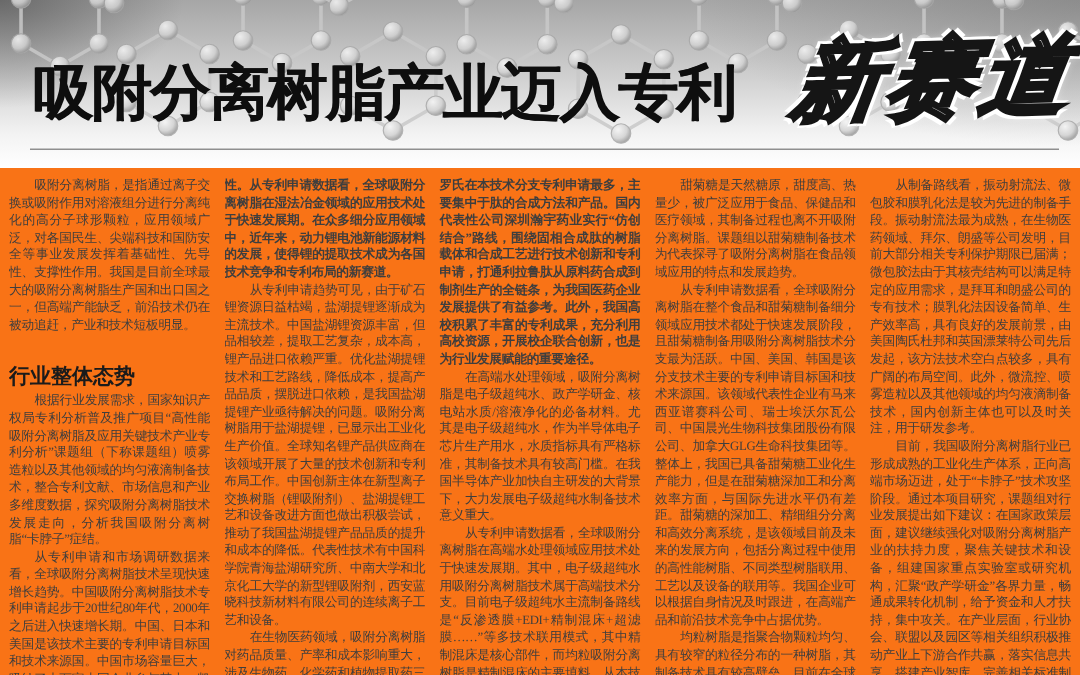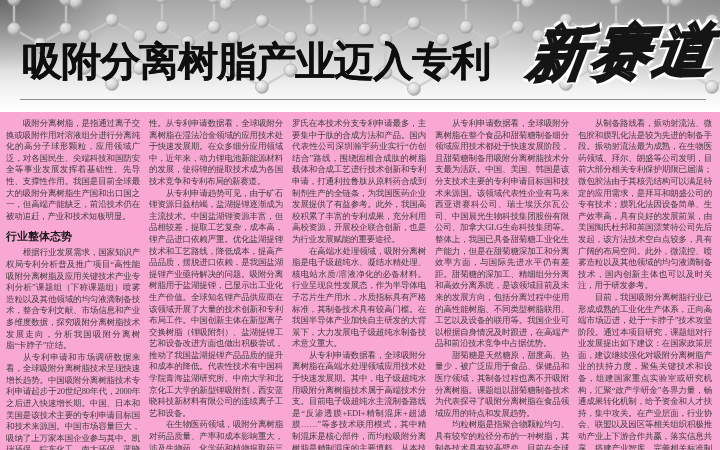--- a/index.html
+++ b/index.html
@@ -1,19 +1,19 @@
 <!DOCTYPE html>
 <html style="--headline-color: #0e0e0e; --highlight-fill: #c7c7c7; --highlight-stroke: #151515; --body-color: #3e3e3e; --heading-color: #1b1b1b; --rule-color: #8f8f8f;"><head>
 <meta charset="utf-8">
 <style>
   * { box-sizing: border-box; }
   html,body { margin:0; padding:0; background:#e9e9e9; }
   .page {
     position:relative; width:720px; height:450px; margin:0 auto;
-    background:#f9a8d4; overflow:hidden;
+    background:#f97316; overflow:hidden;
     font-family:"Liberation Serif","DejaVu Serif",serif;
   }
   
   .header {
     position:absolute; left:0; top:0; width:720px; height:112px; overflow:hidden;
     background:
       radial-gradient(ellipse 170px 100px at 0% 0%, rgba(55,55,55,0.55), rgba(55,55,55,0) 72%),
       radial-gradient(ellipse 340px 130px at 100% 0%, rgba(110,110,110,0.45), rgba(110,110,110,0) 75%),
       linear-gradient(to bottom, #a6a6a6 0%, #cfcfcf 45%, #f3f3f3 80%, #ffffff 100%);
   }
@@ -32,31 +32,31 @@
     color:var(--highlight-fill,#c7c7c7);
     -webkit-text-stroke:2.5px var(--highlight-stroke,#151515);
     text-shadow:
       3px 3px 0 #ffffff, -3px 3px 0 #ffffff, 3px -3px 0 #ffffff, -3px -3px 0 #ffffff,
       0 0 7px #ffffff;
   }
   .header-rule { position:absolute; left:20px; right:14px; top:99px; height:1px; background:var(--rule-color,#8f8f8f); }
   
   .body {
     position:absolute; left:6px; top:118px; width:708px; height:332px;
-    display:flex; gap:9px; overflow:hidden;
+    display:flex; gap:9px; overflow:hidden;justify-content:space-between;
   }
   .col { flex:0 0 134px; width:134px; overflow:hidden; text-align:justify; }
   .col p {
     margin:0; font-size:8.5px; line-height:11.6px;
     color:var(--body-color,#3e3e3e); text-indent:2em;
     letter-spacing:-0.2px;
   }
-  .col p.noindent { text-indent:0; }
+  .col p.noindent { text-indent:0;font-weight:bold; }
   .col h3 {
-    margin:8px 0 4px; font-size:11px; line-height:13px;
+    margin:22px 0 4px; font-size:14px; line-height:13px;
     color:var(--heading-color,#1b1b1b); font-weight:bold;
     font-family:"Liberation Sans","DejaVu Sans",sans-serif;
     text-align:left;
   }
 </style>
 </head>
 <body>
 
 <div class="page">
 
@@ -264,26 +264,26 @@
         <p>根据行业发展需求，国家知识产权局专利分析普及推广项目“高性能吸附分离树脂及应用关键技术产业专利分析”课题组（下称课题组）喷雾造粒以及其他领域的均匀液滴制备技术，整合专利文献、市场信息和产业多维度数据，探究吸附分离树脂技术发展走向，分析我国吸附分离树脂“卡脖子”症结。</p>
         <p>从专利申请和市场调研数据来看，全球吸附分离树脂技术呈现快速增长趋势。中国吸附分离树脂技术专利申请起步于20世纪80年代，2000年之后进入快速增长期。中国、日本和美国是该技术主要的专利申请目标国和技术来源国。中国市场容量巨大，吸纳了上万家本国企业参与其中。凯瑞环保、皖东化工、南大环保、蓝晓科技等企业近年来技术追赶势头良好，与陶氏杜邦、朗盛、三菱等国际领先企业差距逐渐缩小，行业呈现良性发展态</p>
       </div>
     <div class="col">
         <p class="noindent">性。从专利申请数据看，全球吸附分离树脂在湿法冶金领域的应用技术处于快速发展期。在众多细分应用领域中，近年来，动力锂电池新能源材料的发展，使得锂的提取技术成为各国技术竞争和专利布局的新赛道。</p>
         <p>从专利申请趋势可见，由于矿石锂资源日益枯竭，盐湖提锂逐渐成为主流技术。中国盐湖锂资源丰富，但品相较差，提取工艺复杂，成本高，锂产品进口依赖严重。优化盐湖提锂技术和工艺路线，降低成本，提高产品品质，摆脱进口依赖，是我国盐湖提锂产业亟待解决的问题。吸附分离树脂用于盐湖提锂，已显示出工业化生产价值。全球知名锂产品供应商在该领域开展了大量的技术创新和专利布局工作。中国创新主体在新型离子交换树脂（锂吸附剂）、盐湖提锂工艺和设备改进方面也做出积极尝试，推动了我国盐湖提锂产品品质的提升和成本的降低。代表性技术有中国科学院青海盐湖研究所、中南大学和北京化工大学的新型锂吸附剂，西安蓝晓科技新材料有限公司的连续离子工艺和设备。</p>
         <p>在生物医药领域，吸附分离树脂对药品质量、产率和成本影响重大，涉及生物药、化学药和植物提取药三大细分应用领域，13个技术分支。从专利申请数据看，全球吸附分离树脂在生物医药领域应用技术发展迅速。</p>
       </div>
     <div class="col">
         <p class="noindent">罗氏在本技术分支专利申请最多，主要集中于肽的合成方法和产品。国内代表性公司深圳瀚宇药业实行“仿创结合”路线，围绕固相合成肽的树脂载体和合成工艺进行技术创新和专利申请，打通利拉鲁肽从原料药合成到制剂生产的全链条，为我国医药企业发展提供了有益参考。此外，我国高校积累了丰富的专利成果，充分利用高校资源，开展校企联合创新，也是为行业发展赋能的重要途径。</p>
-        <p>在高端水处理领域，吸附分离树脂是电子级超纯水、凝结水精处理、核电站水质/溶液净化的必备材料。行业呈现良性发展态，作为半导体电子芯片生产用水，水质指标具有严格标准，其制备技术具有较高门槛。在我国半导体产业加快自主研发的大背景下，大力发展电子级超纯水制备技术意义重大。</p>
+        <p>在高端水处理领域，吸附分离树脂是电子级超纯水、政产学研金、核电站水质/溶液净化的必备材料。尤其是电子级超纯水，作为半导体电子芯片生产用水，水质指标具有严格标准，其制备技术具有较高门槛。在我国半导体产业加快自主研发的大背景下，大力发展电子级超纯水制备技术意义重大。</p>
         <p>从专利申请数据看，全球吸附分离树脂在高端水处理领域应用技术处于快速发展期。其中，电子级超纯水用吸附分离树脂技术属于高端技术分支。目前电子级超纯水主流制备路线是“反渗透膜+EDI+精制混床+超滤膜……”等多技术联用模式，其中精制混床是核心部件，而均粒吸附分离树脂是精制混床的主要填料。从本技术主要申请人的专利申请数量来看，各创新主体集中度不高，未形成较明显的竞争格局。</p>
       </div>
     <div class="col">
+        <p>甜菊糖是天然糖原，甜度高、热量少，被广泛应用于食品、保健品和医疗领域，其制备过程也离不开吸附分离树脂。课题组以甜菊糖制备技术为代表探寻了吸附分离树脂在食品领域应用的特点和发展趋势。</p>
         <p>从专利申请数据看，全球吸附分离树脂在整个食品和甜菊糖制备细分领域应用技术都处于快速发展阶段，且甜菊糖制备用吸附分离树脂技术分支最为活跃。中国、美国、韩国是该分支技术主要的专利申请目标国和技术来源国。该领域代表性企业有马来西亚谱赛科公司、瑞士埃沃尔瓦公司、中国晨光生物科技集团股份有限公司、加拿大GLG生命科技集团等。整体上，我国已具备甜菊糖工业化生产能力，但是在甜菊糖深加工和分离效率方面，与国际先进水平仍有差距。甜菊糖的深加工、精细组分分离和高效分离系统，是该领域目前及未来的发展方向，包括分离过程中使用的高性能树脂、不同类型树脂联用、工艺以及设备的联用等。我国企业可以根据自身情况及时跟进，在高端产品和前沿技术竞争中占据优势。</p>
-        <p>甜菊糖是天然糖原，甜度高、热量少，被广泛应用于食品、保健品和医疗领域，其制备过程也离不开吸附分离树脂。课题组以甜菊糖制备技术为代表探寻了吸附分离树脂在食品领域应用的特点和发展趋势。</p>
         <p>均粒树脂是指聚合物颗粒均匀、具有较窄的粒径分布的一种树脂，其制备技术具有较高壁垒，目前在全球仅有少数企业掌握自主知识产权的制备工艺。</p>
       </div>
     <div class="col">
         <p>从制备路线看，振动射流法、微包胶和膜乳化法是较为先进的制备手段。振动射流法最为成熟，在生物医药领域、拜尔、朗盛等公司发明，目前大部分相关专利保护期限已届满；微包胶法由于其核壳结构可以满足特定的应用需求，是拜耳和朗盛公司的专有技术；膜乳化法因设备简单、生产效率高，具有良好的发展前景，由美国陶氏杜邦和英国漂莱特公司先后发起，该方法技术空白点较多，具有广阔的布局空间。此外，微流控、喷雾造粒以及其他领域的均匀液滴制备技术，国内创新主体也可以及时关注，用于研发参考。</p>
         <p>目前，我国吸附分离树脂行业已形成成熟的工业化生产体系，正向高端市场迈进，处于“卡脖子”技术攻坚阶段。通过本项目研究，课题组对行业发展提出如下建议：在国家政策层面，建议继续强化对吸附分离树脂产业的扶持力度，聚焦关键技术和设备，组建国家重点实验室或研究机构，汇聚“政产学研金”各界力量，畅通成果转化机制，给予资金和人才扶持，集中攻关。在产业层面，行业协会、联盟以及园区等相关组织积极推动产业上下游合作共赢，落实信息共享，搭建产业智库，完善相关标准制定，引导产业有序发展。在研发主体层面，产业链上下游企业和高校以及科研院所协同攻关，加大核心技术研发力度。</p>
       </div>
   </div>
 
 </div>
 

